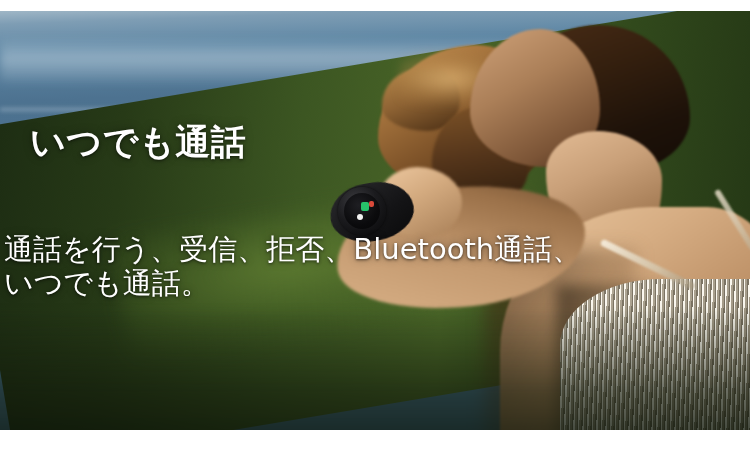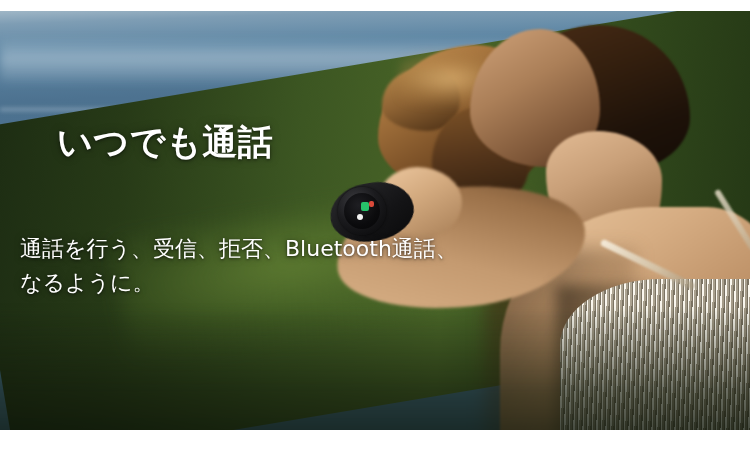--- a/index.html
+++ b/index.html
@@ -388,29 +388,29 @@
     color: #ffffff;
     font-size: 35px;
     font-weight: 700;
     line-height: 52px;
     letter-spacing: 0.5px;
     white-space: nowrap;
     text-shadow:
        0 1px 3px rgba(0,0,0,0.55),
        0 0 10px rgba(0,0,0,0.35);
   }
-  .headline .hl-line { display: block; margin-left: 27px; }
+  .headline .hl-line { display: block; }
 
   .body-copy {
     position: absolute;
-    left: 20px;
+    left: 4px;
     top: 232px;
     width: 620px;
     color: #ffffff;
-    font-size: 22px;
+    font-size: 29px;
     font-weight: 400;
     line-height: 34px;
     letter-spacing: 0px;
     text-shadow:
        0 1px 3px rgba(0,0,0,0.60),
        0 0 9px rgba(0,0,0,0.40);
   }
   .body-copy .bd-line { display: block; white-space: nowrap; }
 </style>
 </head>
@@ -460,20 +460,20 @@
   </div>
 
   <div class="text-layer">
 
     <div class="headline">
       <span class="hl-line">いつでも通話</span>
     </div>
 
     <div class="body-copy">
       <span class="bd-line">通話を行う、受信、拒否、Bluetooth通話、</span>
-      <span class="bd-line">なるように。</span>
+      <span class="bd-line">いつでも通話。</span>
     </div>
   </div>
 
   <div class="band-top"></div>
   <div class="band-bottom"></div>
 
 </div>
 
 </body></html>

